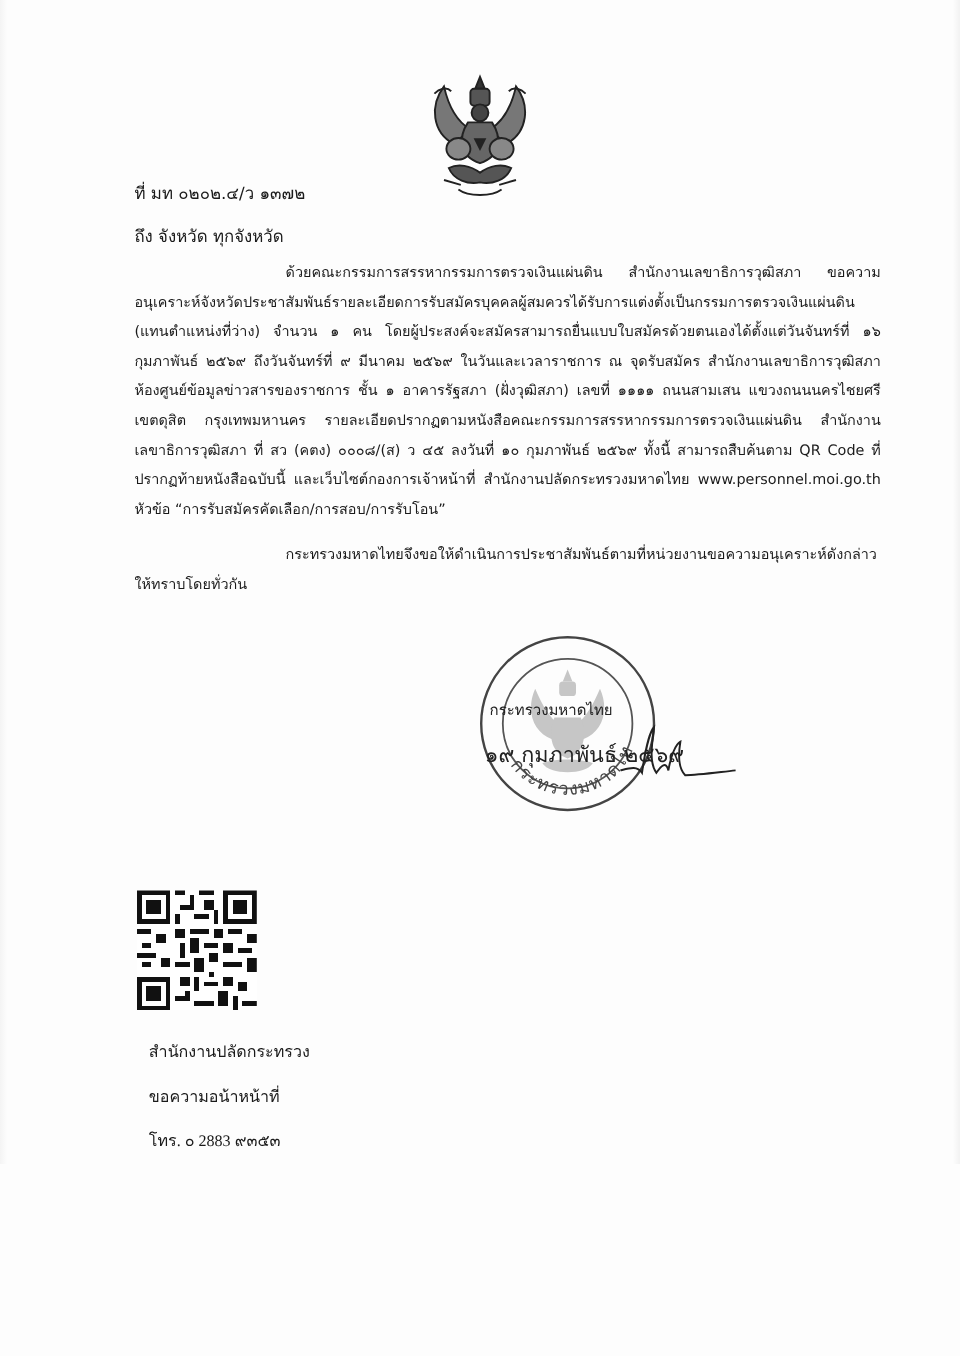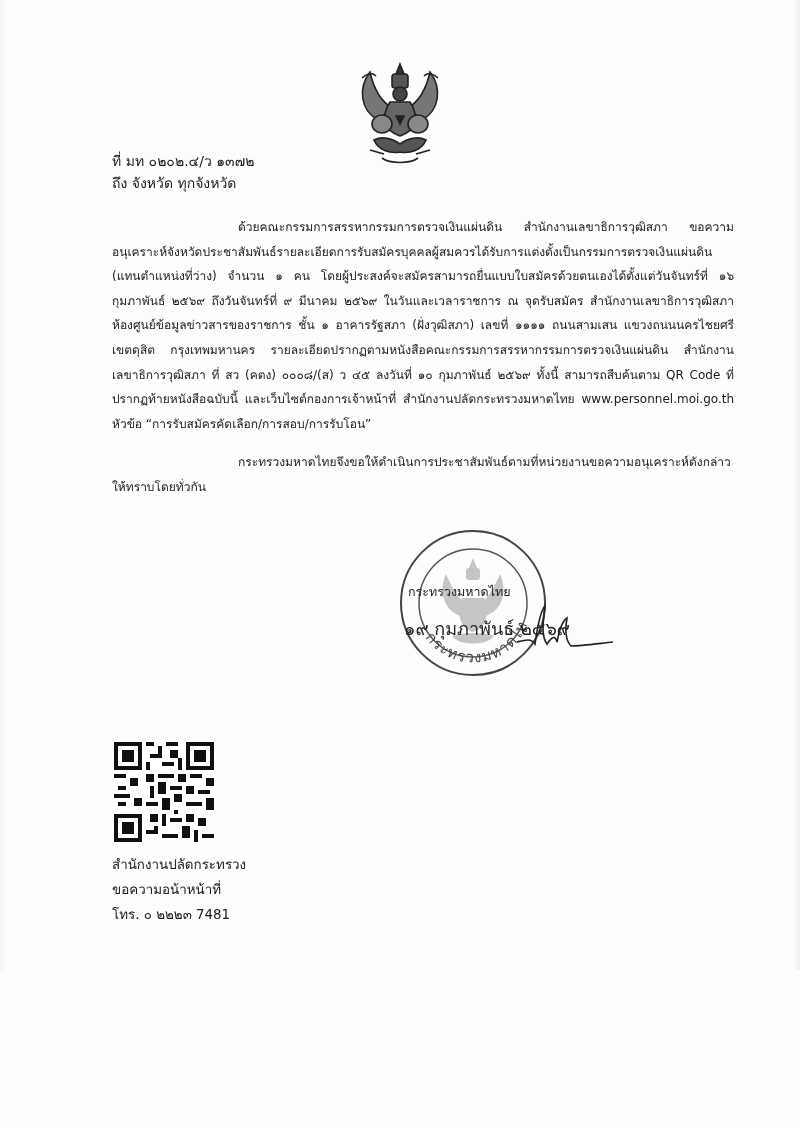--- a/index.html
+++ b/index.html
@@ -2,32 +2,32 @@
 <html><head>
 <meta charset="utf-8">
 <style>
   html,body{margin:0;padding:0;}
   body{width:800px;height:1130px;background:#fdfdfd;position:relative;overflow:hidden;
     font-family:"DejaVu Sans","Liberation Sans",sans-serif;color:#1a1a1a;}
   .page{position:absolute;left:0;top:0;width:800px;height:970px;
     background:linear-gradient(90deg,#f4f4f4 0,#fdfdfd 6px,#fdfdfd 794px,#f2f2f2 800px);}
   .garuda{position:absolute;left:352px;top:58px;width:96px;height:110px;}
   .doc-no{position:absolute;left:112px;top:150px;font-size:14px;}
-  .to-line{position:absolute;left:112px;top:172px;font-size:14px;}
+  .to-line{position:absolute;left:112px;top:186px;font-size:14px;}
   .body{position:absolute;left:112px;top:215px;width:622px;font-size:12px;line-height:24.6px;}
   .body p{margin:0;text-align:justify;text-align-last:left;}
   .indent{text-indent:126px;}
   .gap{margin-top:14px !important;}
   .stamp{position:absolute;left:398px;top:528px;width:150px;height:150px;}
   .stamp-text1{position:absolute;left:408px;top:582px;font-size:12.5px;color:#222;}
   .stamp-text2{position:absolute;left:404px;top:614px;font-size:18px;color:#222;}
   .signature{position:absolute;left:515px;top:600px;width:100px;height:60px;}
   .qr{position:absolute;left:114px;top:742px;width:100px;height:100px;}
   .footer{position:absolute;left:112px;top:852px;font-size:13.4px;line-height:25px;}
-  .footer div{margin:0;}
+  .footer div{margin:12px;font-family:Liberation Serif, serif;}
 </style>
 </head>
 <body>
 
 <div class="page">
 
   <svg class="garuda" viewBox="0 0 96 110">
     <g fill="none" stroke="#222" stroke-width="1.6">
       <path d="M48 6 l4 10 l-8 0 z" fill="#333"></path>
       <rect x="40" y="16" width="16" height="14" rx="3" fill="#555"></rect>
@@ -129,15 +129,15 @@
         <rect x="20" y="22" width="1" height="3"></rect>
         <rect x="22" y="23" width="3" height="1"></rect>
         <rect x="15" y="17" width="1" height="1"></rect>
         <rect x="10" y="21" width="1" height="1"></rect>
     </g>
   </svg>
 
   <div class="footer">
     <div>สำนักงานปลัดกระทรวง</div>
     <div>ขอความอน้าหน้าที่</div>
-    <div>โทร. ๐ ๒๒๒๓ 7481</div>
+    <div>โทร. ๐ 2883 ๙๓๕๓</div>
   </div>
 </div>
 
 </body></html>

